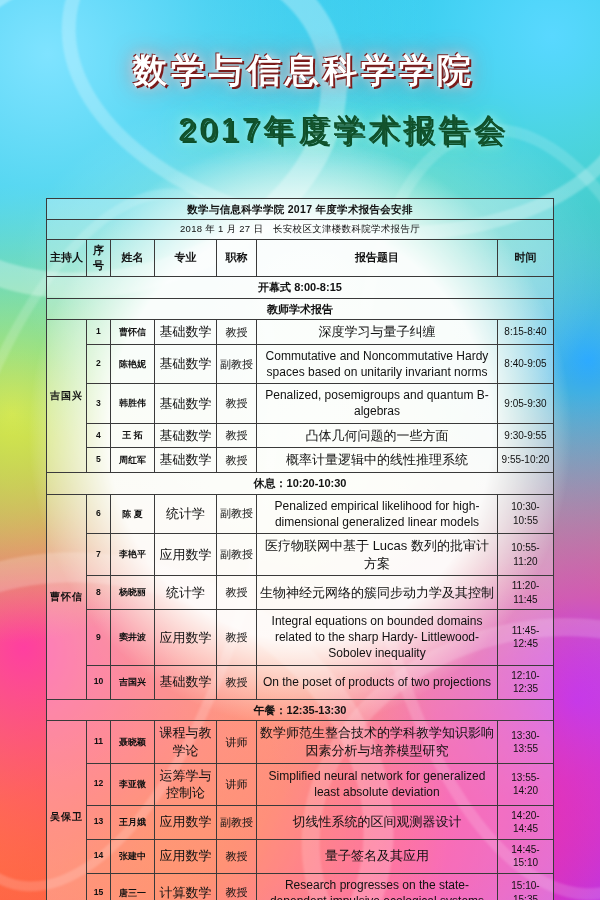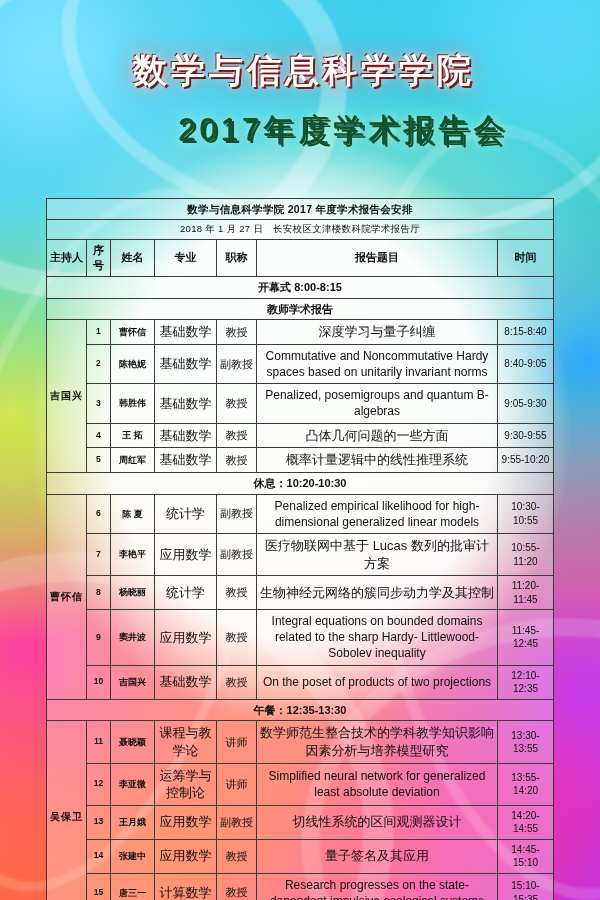--- a/index.html
+++ b/index.html
@@ -270,21 +270,21 @@
             <td class="rank">讲师</td>
             <td class="topic">Simplified neural network for generalized least absolute deviation</td>
             <td class="time">13:55-14:20</td>
           </tr>
           <tr>
             <td class="num">13</td>
             <td class="name">王月娥</td>
             <td class="major">应用数学</td>
             <td class="rank">副教授</td>
             <td class="topic cn">切线性系统的区间观测器设计</td>
-            <td class="time">14:20-14:55</td>
+            <td class="time">14:20-14:45</td>
           </tr>
           <tr>
             <td class="num">14</td>
             <td class="name">张建中</td>
             <td class="major">应用数学</td>
             <td class="rank">教授</td>
             <td class="topic cn">量子签名及其应用</td>
             <td class="time">14:45-15:10</td>
           </tr>
           <tr>

